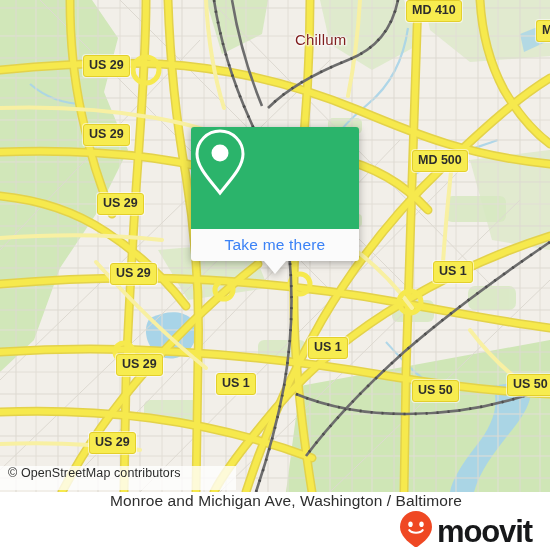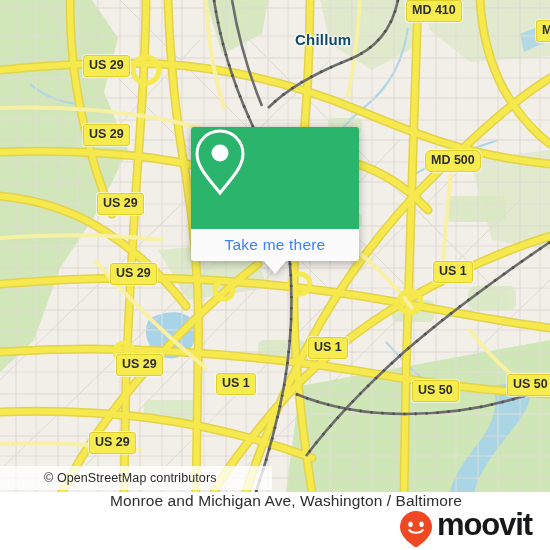--- a/index.html
+++ b/index.html
@@ -12,33 +12,32 @@
   #app{position:relative;width:550px;height:550px;overflow:hidden;background:#fff;}
 
   
   .map{position:absolute;left:0;top:0;width:550px;height:492px;background:#f2efe9;overflow:hidden;}
   .map svg{position:absolute;left:0;top:0;}
 
   
   .attrib{
     position:absolute;left:0;top:466px;width:236px;height:24px;
     background:rgba(255,255,255,0.78);
-    display:flex;align-items:center;padding-left:36px;
+    display:flex;
   }
   .attrib span{
     font-size:12.5px;color:#2b2b2b;padding-left:8px;letter-spacing:0.1px;
     font-family:"Liberation Sans", sans-serif;
   }
 
   
   .city-label{
-    position:absolute;font-size:15px;color:#0c4a6e;
+    position:absolute;font-size:15px;color:#7f1d1d;
     letter-spacing:.2px;white-space:nowrap;
     text-shadow:0 0 3px #fff,0 0 3px #fff,0 0 2px #fff,1px 1px 2px #fff;
-    font-weight:bold;
   }
 
   
   .shield{
     position:absolute;
     background:#f7ec4f;
     border:1.5px solid #e3cf2c;
     border-radius:3px;
     color:#2d2d2d;
     font-size:12.5px;
@@ -84,21 +83,21 @@
     display:flex;align-items:center;flex-direction:column;
   }
   .addr{
     position:relative;z-index:2;
     font-size:15.5px;color:#2e2e2e;padding-left:22px;letter-spacing:.1px;
     white-space:nowrap;
   }
   .brand{
     position:relative;z-index:2;
     margin-left:auto;padding-right:18px;
-    display:flex;align-items:flex-start;gap:4px;
+    display:flex;align-items:flex-end;gap:4px;
   }
   .brand-word{
     font-size:31px;font-weight:bold;color:#17181a;letter-spacing:-1.1px;
     line-height:1;position:relative;top:-1px;
   }
 </style>
 </head>
 <body>
 
 <svg width="0" height="0" style="position:absolute" aria-hidden="true">
@@ -234,21 +233,21 @@
     <svg width="550" height="492">
       <use href="#map-art"></use>
     </svg>
 
     <div class="city-label" style="left:295px;top:31px;">Chillum</div>
 
     <div class="shield" style="left:406px;top:0px;">MD 410</div>
     <div class="shield clip-right" style="left:536px;top:20px;">M</div>
     <div class="shield" style="left:83px;top:55px;">US 29</div>
     <div class="shield" style="left:83px;top:124px;">US 29</div>
-    <div class="shield" style="left:425px;top:150px;border-radius:6px;">MD 500</div>
+    <div class="shield" style="left:412px;top:150px;">MD 500</div>
     <div class="shield" style="left:97px;top:193px;">US 29</div>
     <div class="shield" style="left:110px;top:263px;">US 29</div>
     <div class="shield" style="left:433px;top:261px;">US 1</div>
     <div class="shield" style="left:308px;top:337px;">US 1</div>
     <div class="shield" style="left:116px;top:354px;">US 29</div>
     <div class="shield" style="left:216px;top:373px;">US 1</div>
     <div class="shield" style="left:412px;top:380px;">US 50</div>
     <div class="shield" style="left:507px;top:374px;">US 50</div>
     <div class="shield" style="left:89px;top:432px;">US 29</div>
 

